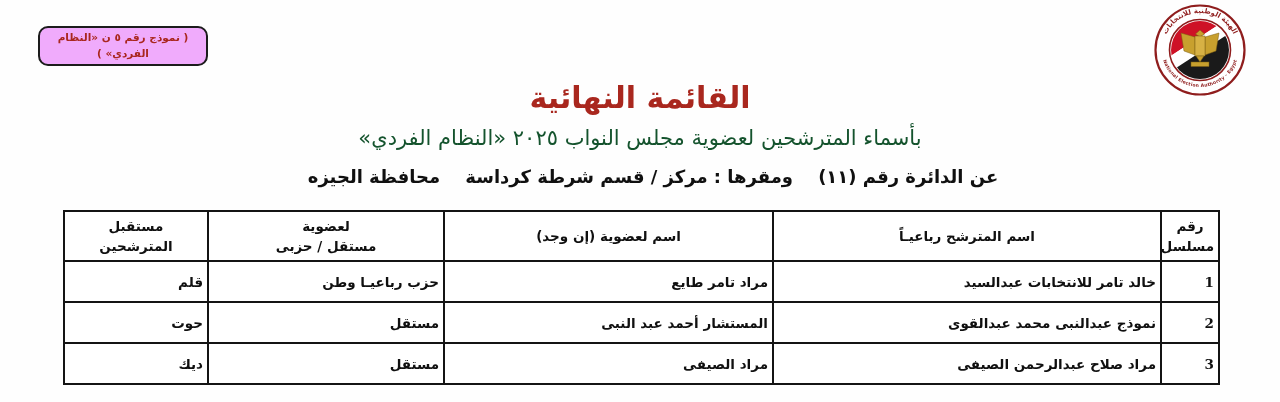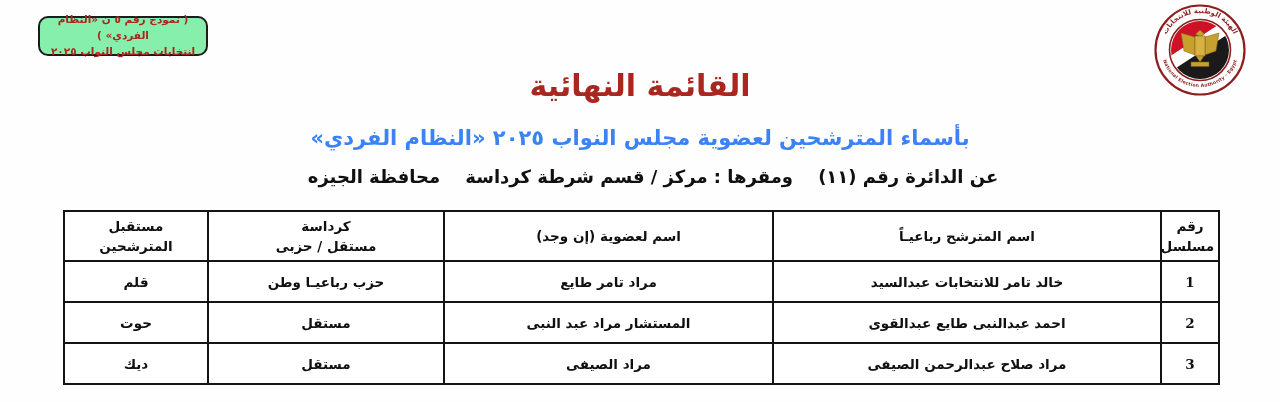--- a/index.html
+++ b/index.html
@@ -6,41 +6,41 @@
   html,body { margin:0; padding:0; }
   body {
     width:1280px; height:402px; position:relative;
     background:#fefefe; overflow:hidden;
     font-family:"DejaVu Sans","Liberation Sans",sans-serif;
     color:#111;
   }
 
   
   .form-box {
-    position:absolute; left:38px; top:16px; width:170px; height:40px;
+    position:absolute; left:38px; top:26px; width:170px; height:40px;
     border:2px solid #1c1c1c; border-radius:10px;
     display:flex; flex-direction:column; justify-content:center; align-items:center;
     text-align:center; direction:rtl;
     color:#a9271e; font-weight:bold; font-size:10.5px; line-height:1.5;
-    background:#86efac;
+    background:#f0abfc;
   }
 
   
   .logo-wrap { position:absolute; left:1154px; top:4px; width:92px; height:92px; }
 
   
   .title {
-    position:absolute; top:68px; left:0; width:100%;
+    position:absolute; top:80px; left:0; width:100%;
     text-align:center; direction:rtl;
     color:#a9271e; font-size:30px; font-weight:bold; letter-spacing:0;
   }
   .subtitle {
     position:absolute; top:126px; left:0; width:100%;
     text-align:center; direction:rtl;
-    color:#3b82f6; font-size:21px; font-weight:bold;
+    color:#14532d; font-size:21px; font-weight:normal;
   }
   .district {
     position:absolute; top:166px; left:0; width:100%;
     text-align:center; direction:rtl;
     color:#101010; font-size:18px; font-weight:bold;
     white-space:pre-wrap;
     margin-left:13px;
   }
 
   
@@ -48,29 +48,28 @@
     position:absolute; left:63px; top:210px; width:1155px;
     border-collapse:collapse; direction:rtl; table-layout:fixed;
     font-weight:bold; color:#101010; background:#fff;
   }
   table.main th, table.main td {
     border:2.5px solid #141414;
     text-align:center; vertical-align:middle;
     font-size:13.5px; padding:0 4px; overflow:hidden;
   }
   table.main th { height:50px; font-weight:bold; line-height:1.5; }
-  table.main tr.data-row td { height:41px; }
+  table.main tr.data-row td { height:41px;text-align:right; }
   .serial-cell { font-family:"DejaVu Serif","Liberation Serif",serif; font-size:15px; }
 </style>
 </head>
 <body>
 
 <div class="form-box">
   <div>( نموذج رقم ٥ ن «النظام الفردي» )</div>
-  <div>انتخابات مجلس النواب ٢٠٢٥</div>
 </div>
 
 <div class="logo-wrap">
   <svg width="92" height="92" viewBox="0 0 92 92">
     <defs>
       <clipPath id="flagClip">
           <circle cx="46" cy="46" r="29"></circle>
         </clipPath>
       <path id="topArc" d="M 9 46 A 37 37 0 0 1 83 46" fill="none"></path>
       <path id="botArc" d="M 7 44 A 39 39 0 0 0 85 44" fill="none"></path>
@@ -120,41 +119,41 @@
   </colgroup>
   <thead>
     <tr>
       <th>
         <div>رقم</div>
         <div>مسلسل</div>
       </th>
       <th>اسم المترشح رباعيـاً</th>
       <th>اسم لعضوية (إن وجد)</th>
       <th>
-        <div>كرداسة</div>
+        <div>لعضوية</div>
         <div>مستقل / حزبى</div>
       </th>
       <th>
         <div>مستقبل</div>
         <div>المترشحين</div>
       </th>
     </tr>
   </thead>
   <tbody>
     <tr class="data-row">
       <td class="serial-cell">1</td>
       <td>خالد تامر للانتخابات عبدالسيد</td>
       <td>مراد تامر طايع</td>
       <td>حزب رباعيـا وطن</td>
       <td>قلم</td>
     </tr>
     <tr class="data-row">
       <td class="serial-cell">2</td>
-      <td>احمد عبدالنبى طايع عبدالقوى</td>
-      <td>المستشار مراد عبد النبى</td>
+      <td>نموذج عبدالنبى محمد عبدالقوى</td>
+      <td>المستشار أحمد عبد النبى</td>
       <td>مستقل</td>
       <td>حوت</td>
     </tr>
     <tr class="data-row">
       <td class="serial-cell">3</td>
       <td>مراد صلاح عبدالرحمن الصيفى</td>
       <td>مراد الصيفى</td>
       <td>مستقل</td>
       <td>ديك</td>
     </tr>

